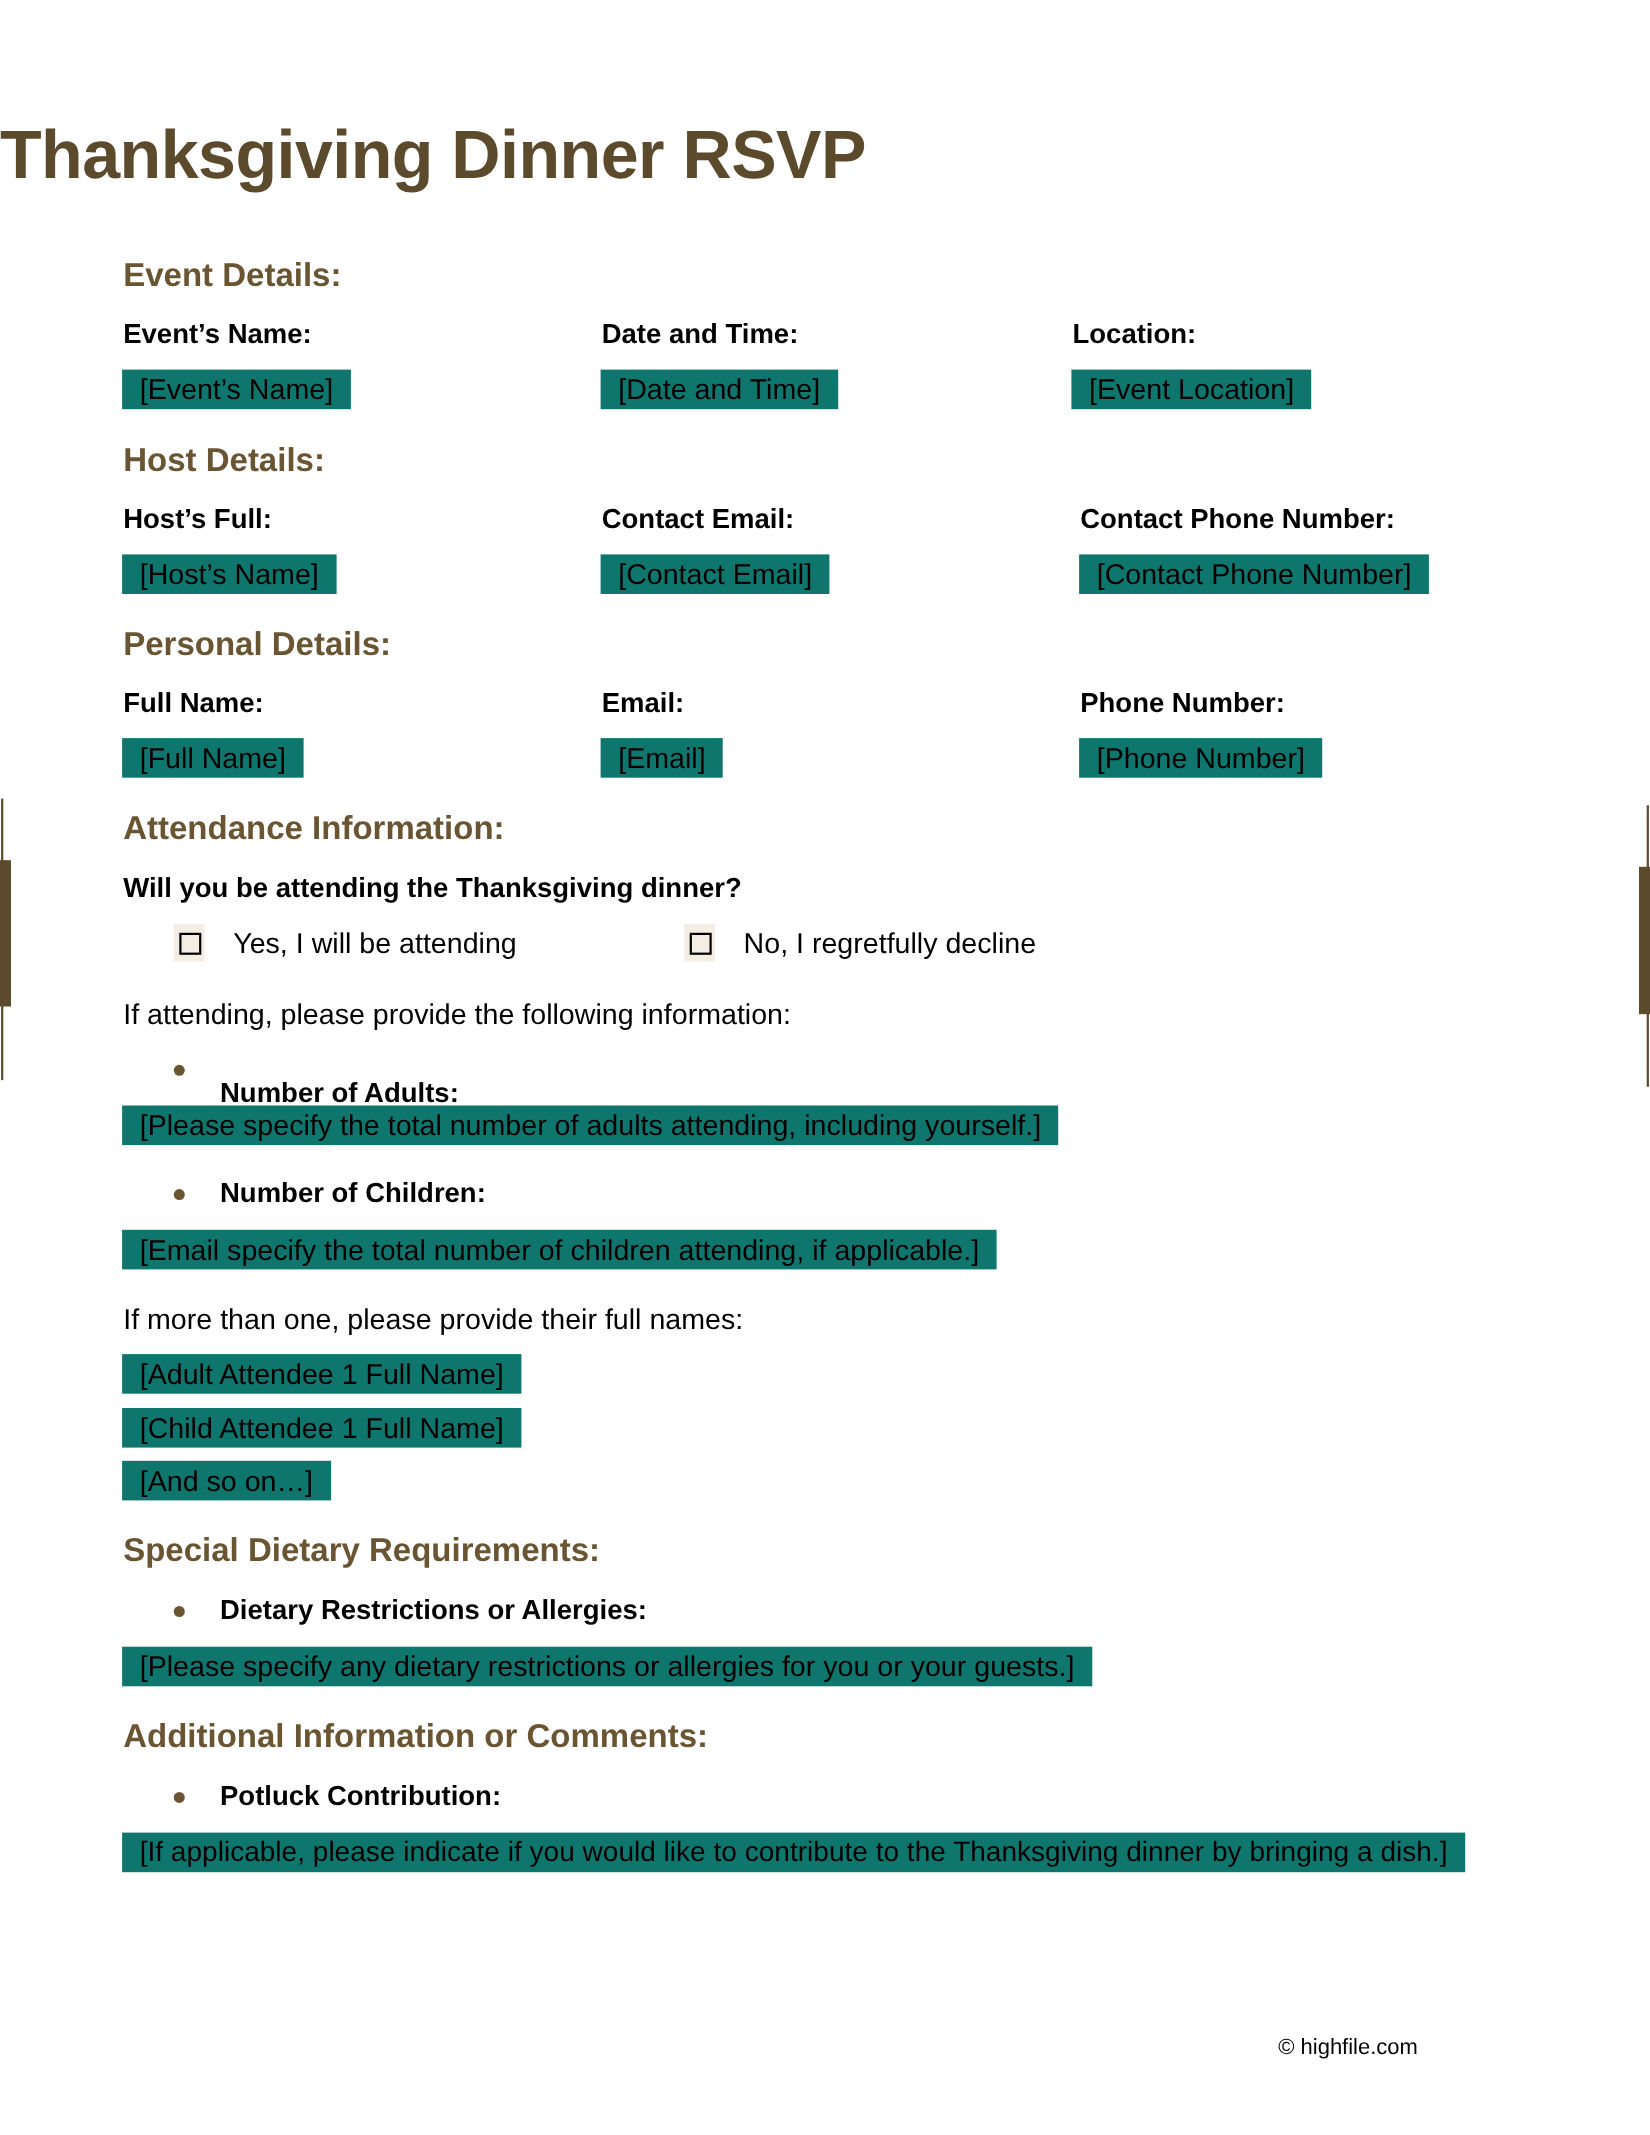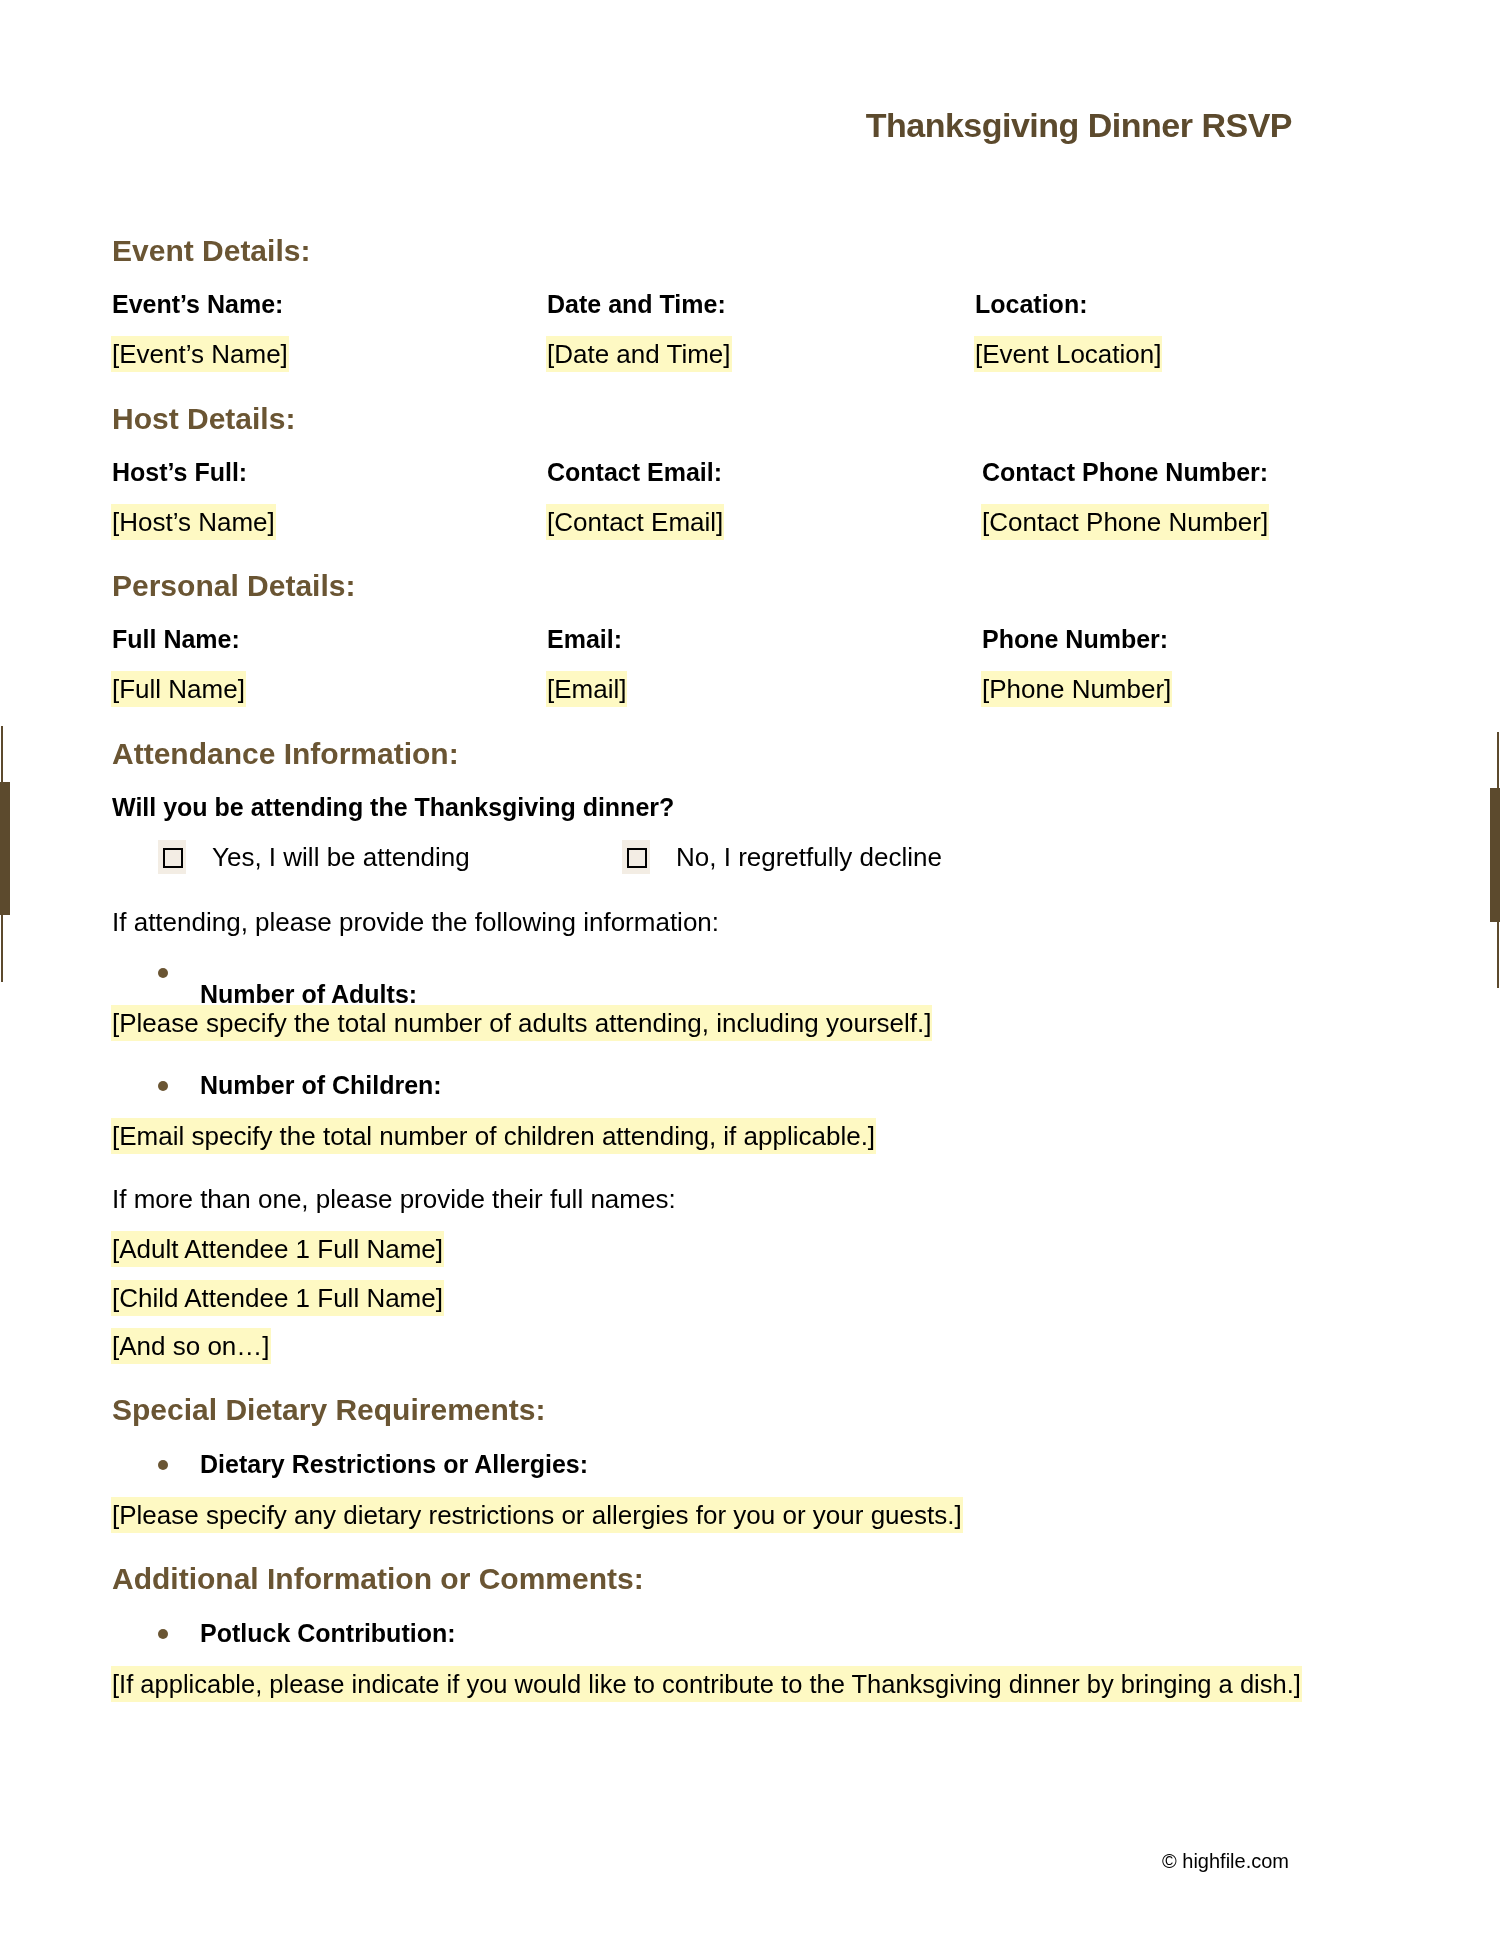--- a/index.html
+++ b/index.html
@@ -1,23 +1,23 @@
 <!DOCTYPE html>
 <html><head>
 <meta charset="utf-8">
 <style>
   html, body { margin:0; padding:0; }
   body { width:1500px; height:1941px; background:#fff; position:relative; overflow:hidden;
          font-family:"Liberation Sans", sans-serif; color:#000; }
-  .title { position:absolute; left:0; width:1292px; top:106px; text-align:right;
-           font-size:34px; font-weight:bold; color:#5c4a2d; letter-spacing:-0.5px; }
+  .title { position:absolute; left:0; width:1292px; top:106px; text-align:left;
+           font-size:62px; font-weight:bold; color:#5c4a2d; letter-spacing:-0.5px; }
   .sec { position:absolute; left:112px; font-size:30px; font-weight:bold; color:#6a5533;
          text-decoration-thickness:2px; text-underline-offset:5px; }
   .lbl { position:absolute; font-size:25px; font-weight:bold; }
-  .val { position:absolute; font-size:26px; background:#fef9c3; padding:2px 1px; line-height:32px; }
+  .val { position:absolute; font-size:26px; background:#0f766e; padding:2px 16px; line-height:32px; }
   .txt { position:absolute; font-size:26px; }
   .bullet { position:absolute; width:10px; height:10px; border-radius:50%; background:#6a5533; }
   .cb { position:absolute; width:28px; height:34px; background:#f3ede4; }
   .cb span { position:absolute; left:5px; top:8px; width:16px; height:16px; border:2px solid #000; }
   .side { position:absolute; background:#5c4a2d; }
 </style>
 </head>
 <body>
 
 <div class="side" style="left:1px;top:726px;width:2px;height:256px;"></div>

